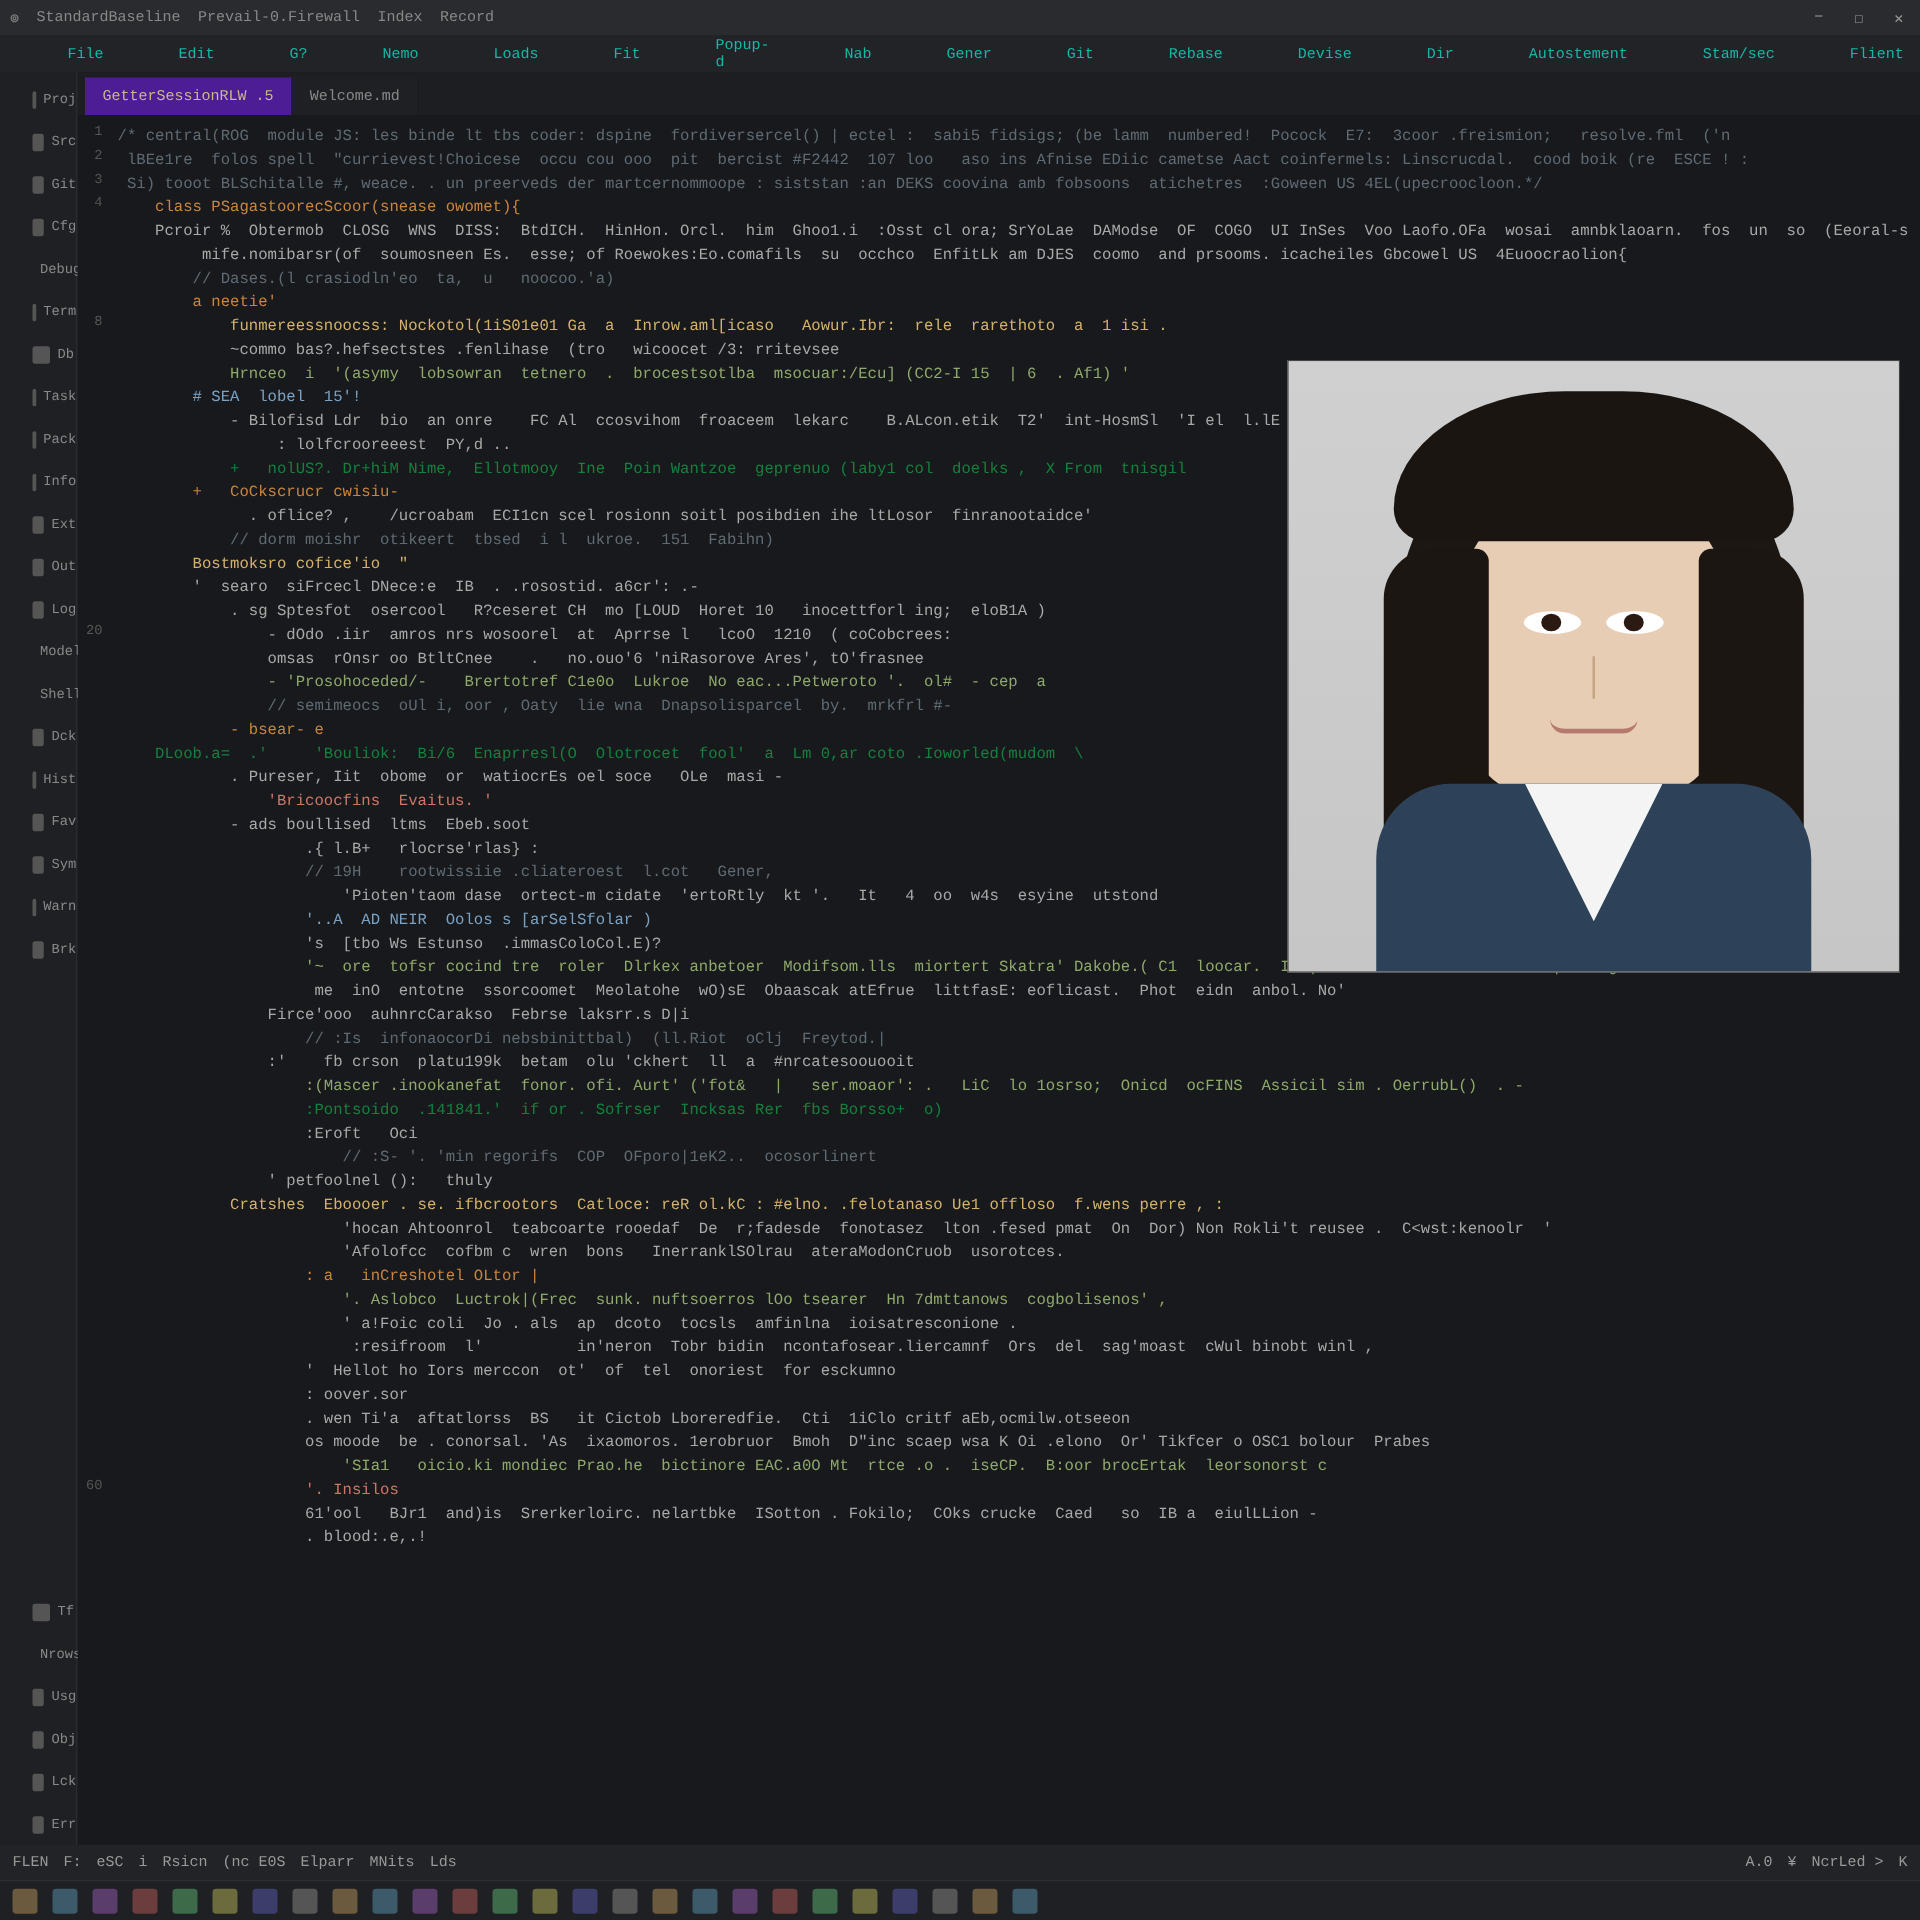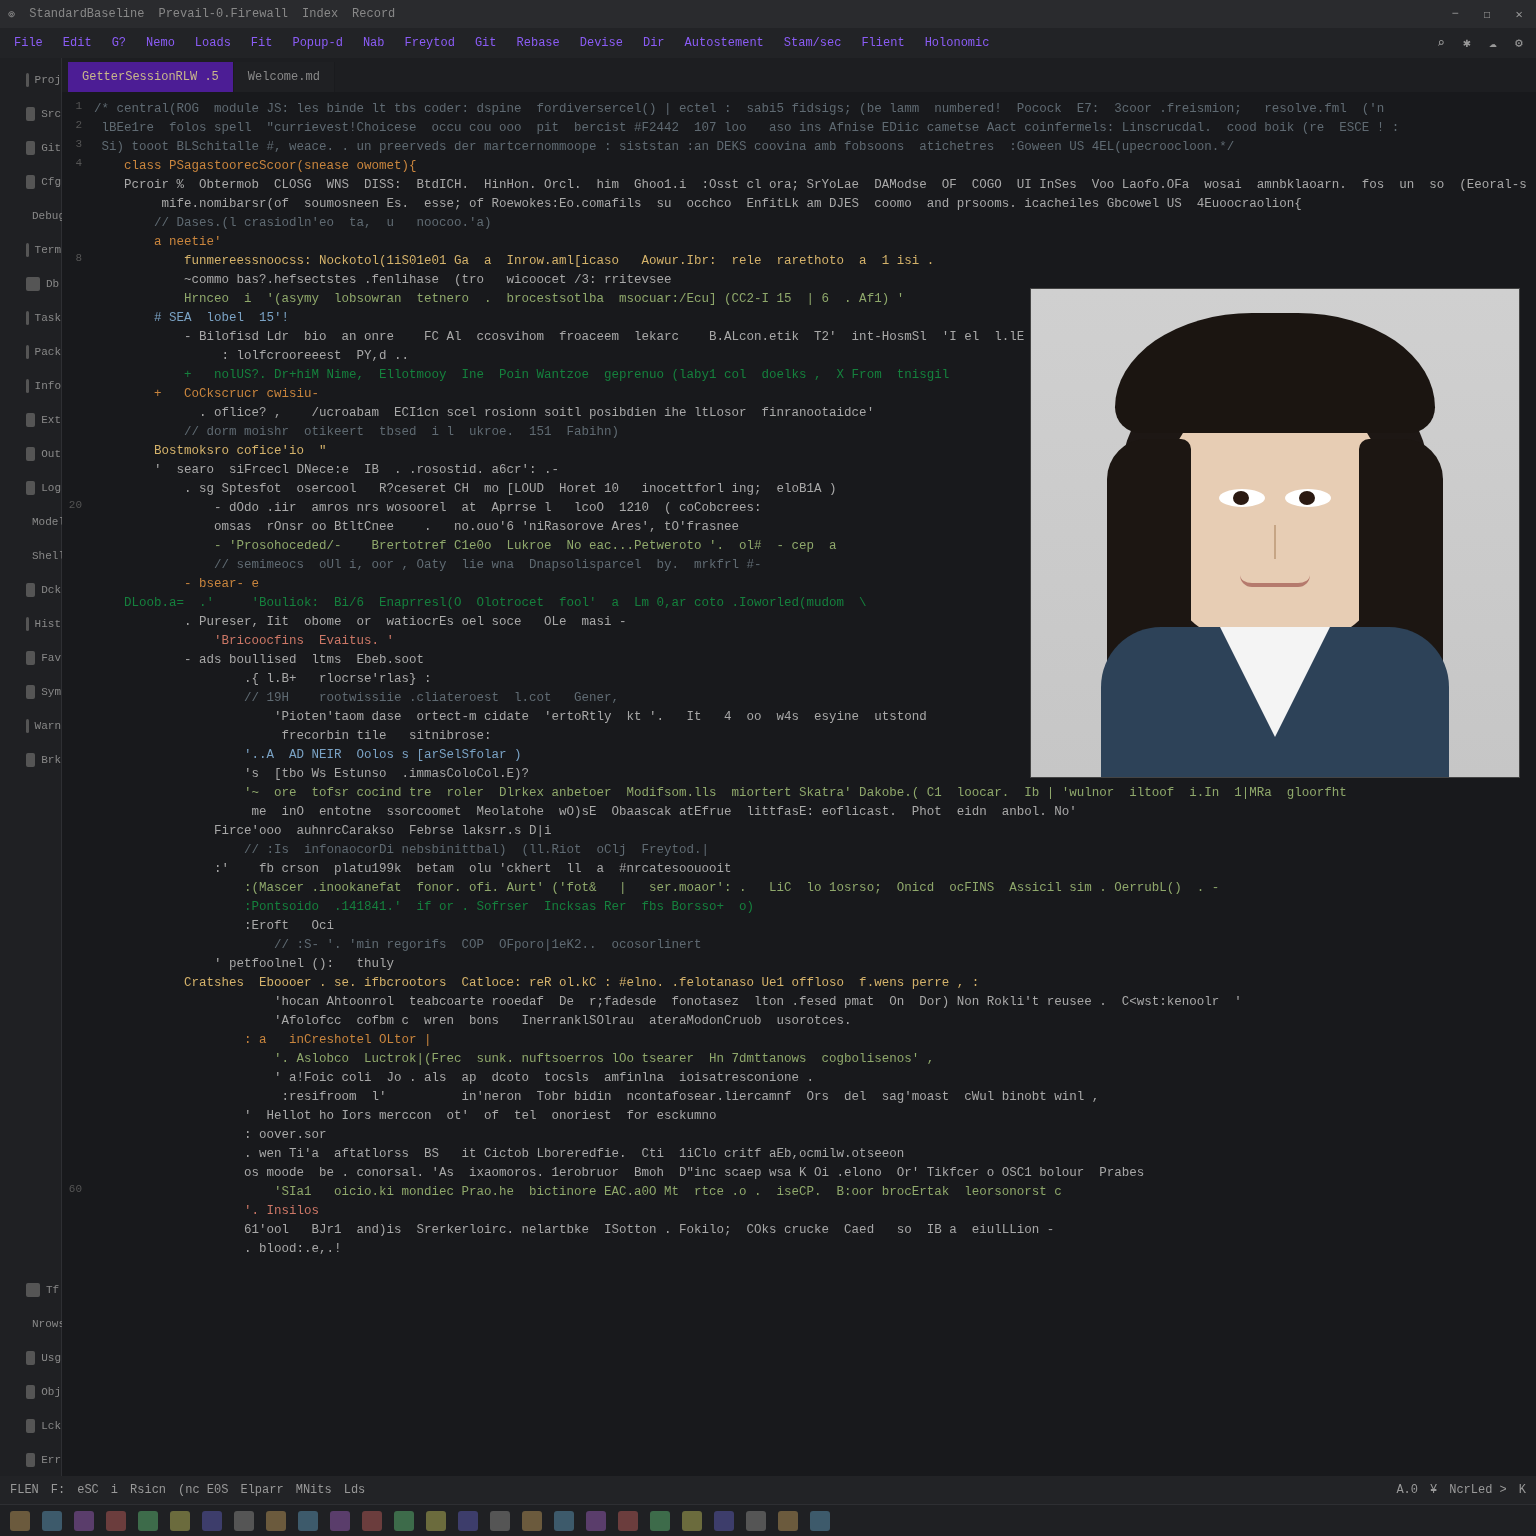--- a/index.html
+++ b/index.html
@@ -24,23 +24,24 @@
 .titlebar .winbtn{width:18px;text-align:center;color:#999;}
 .menubar {
   height:30px;
   background:#222326;
   display:flex; align-items:center;
   padding:0 6px;
   gap:4px;
 }
 .menubar .m {
   padding:4px 8px;
-  color:#8b5cf6;
+  color:#14b8a6;
   font-size:12px;
   cursor:pointer;
+  margin-left:40px;
 }
 .menubar .spacer{flex:1;}
 .menubar .icon{width:22px;height:22px;display:inline-flex;align-items:center;justify-content:center;color:#999;}
 .mainrow {
   display:flex;
   height:calc(100% - 28px - 30px - 28px - 32px);
 }
 .sidebar {
   width:62px;
   background:#1f2023;
@@ -212,21 +213,21 @@
 
 <div class="menubar" id="menubar">
   <span class="m">File</span>
     <span class="m">Edit</span>
     <span class="m">G?</span>
     <span class="m">Nemo</span>
     <span class="m">Loads</span>
     <span class="m">Fit</span>
     <span class="m">Popup-d</span>
     <span class="m">Nab</span>
-    <span class="m">Freytod</span>
+    <span class="m">Gener</span>
     <span class="m">Git</span>
     <span class="m">Rebase</span>
     <span class="m">Devise</span>
     <span class="m">Dir</span>
     <span class="m">Autostement</span>
     <span class="m">Stam/sec</span>
     <span class="m">Flient</span>
     <span class="m">Holonomic</span>
     <span class="spacer"></span>
   <span class="icon">⌕</span>
@@ -448,21 +449,20 @@
           <div class="ln c-s">                - 'Prosohoceded/-    Brertotref C1e0o  Lukroe  No eac...Petweroto '.  ol#  - cep  a</div>
           <div class="ln c-c">                // semimeocs  oUl i, oor , Oaty  lie wna  Dnapsolisparcel  by.  mrkfrl #-</div>
           <div class="ln c-k">            - bsear- e</div>
           <div class="ln c-t">    DLoob.a=  .'     'Bouliok:  Bi/6  Enaprresl(O  Olotrocet  fool'  a  Lm 0,ar coto .Ioworled(mudom  \</div>
           <div class="ln c-p">            . Pureser, Iit  obome  or  watiocrEs oel soce   OLe  masi -</div>
           <div class="ln c-e">                'Bricoocfins  Evaitus. '</div>
           <div class="ln c-p">            - ads boullised  ltms  Ebeb.soot</div>
           <div class="ln c-p">                    .{ l.B+   rlocrse'rlas} :</div>
           <div class="ln c-c">                    // 19H    rootwissiie .cliateroest  l.cot   Gener,</div>
           <div class="ln c-p">                        'Pioten'taom dase  ortect-m cidate  'ertoRtly  kt '.   It   4  oo  w4s  esyine  utstond</div>
-          <div class="ln c-p">                         frecorbin tile   sitnibrose:</div>
           <div class="ln c-n">                    '..A  AD NEIR  Oolos s [arSelSfolar )</div>
           <div class="ln c-p">                    's  [tbo Ws Estunso  .immasColoCol.E)?</div>
           <div class="ln c-s">                    '~  ore  tofsr cocind tre  roler  Dlrkex anbetoer  Modifsom.lls  miortert Skatra' Dakobe.( C1  loocar.  Ib | 'wulnor  iltoof  i.In  1|MRa  gloorfht</div>
           <div class="ln c-p">                     me  inO  entotne  ssorcoomet  Meolatohe  wO)sE  Obaascak atEfrue  littfasE: eoflicast.  Phot  eidn  anbol. No'</div>
           <div class="ln c-p">                Firce'ooo  auhnrcCarakso  Febrse laksrr.s D|i</div>
           <div class="ln c-c">                    // :Is  infonaocorDi nebsbinittbal)  (ll.Riot  oClj  Freytod.|</div>
           <div class="ln c-p">                :'    fb crson  platu199k  betam  olu 'ckhert  ll  a  #nrcatesoouooit</div>
           <div class="ln c-s">                    :(Mascer .inookanefat  fonor. ofi. Aurt' ('fot&amp;   |   ser.moaor': .   LiC  lo 1osrso;  Onicd  ocFINS  Assicil sim . OerrubL()  . -</div>
           <div class="ln c-t">                    :Pontsoido  .141841.'  if or . Sofrser  Incksas Rer  fbs Borsso+  o)</div>
           <div class="ln c-p">                    :Eroft   Oci</div>

